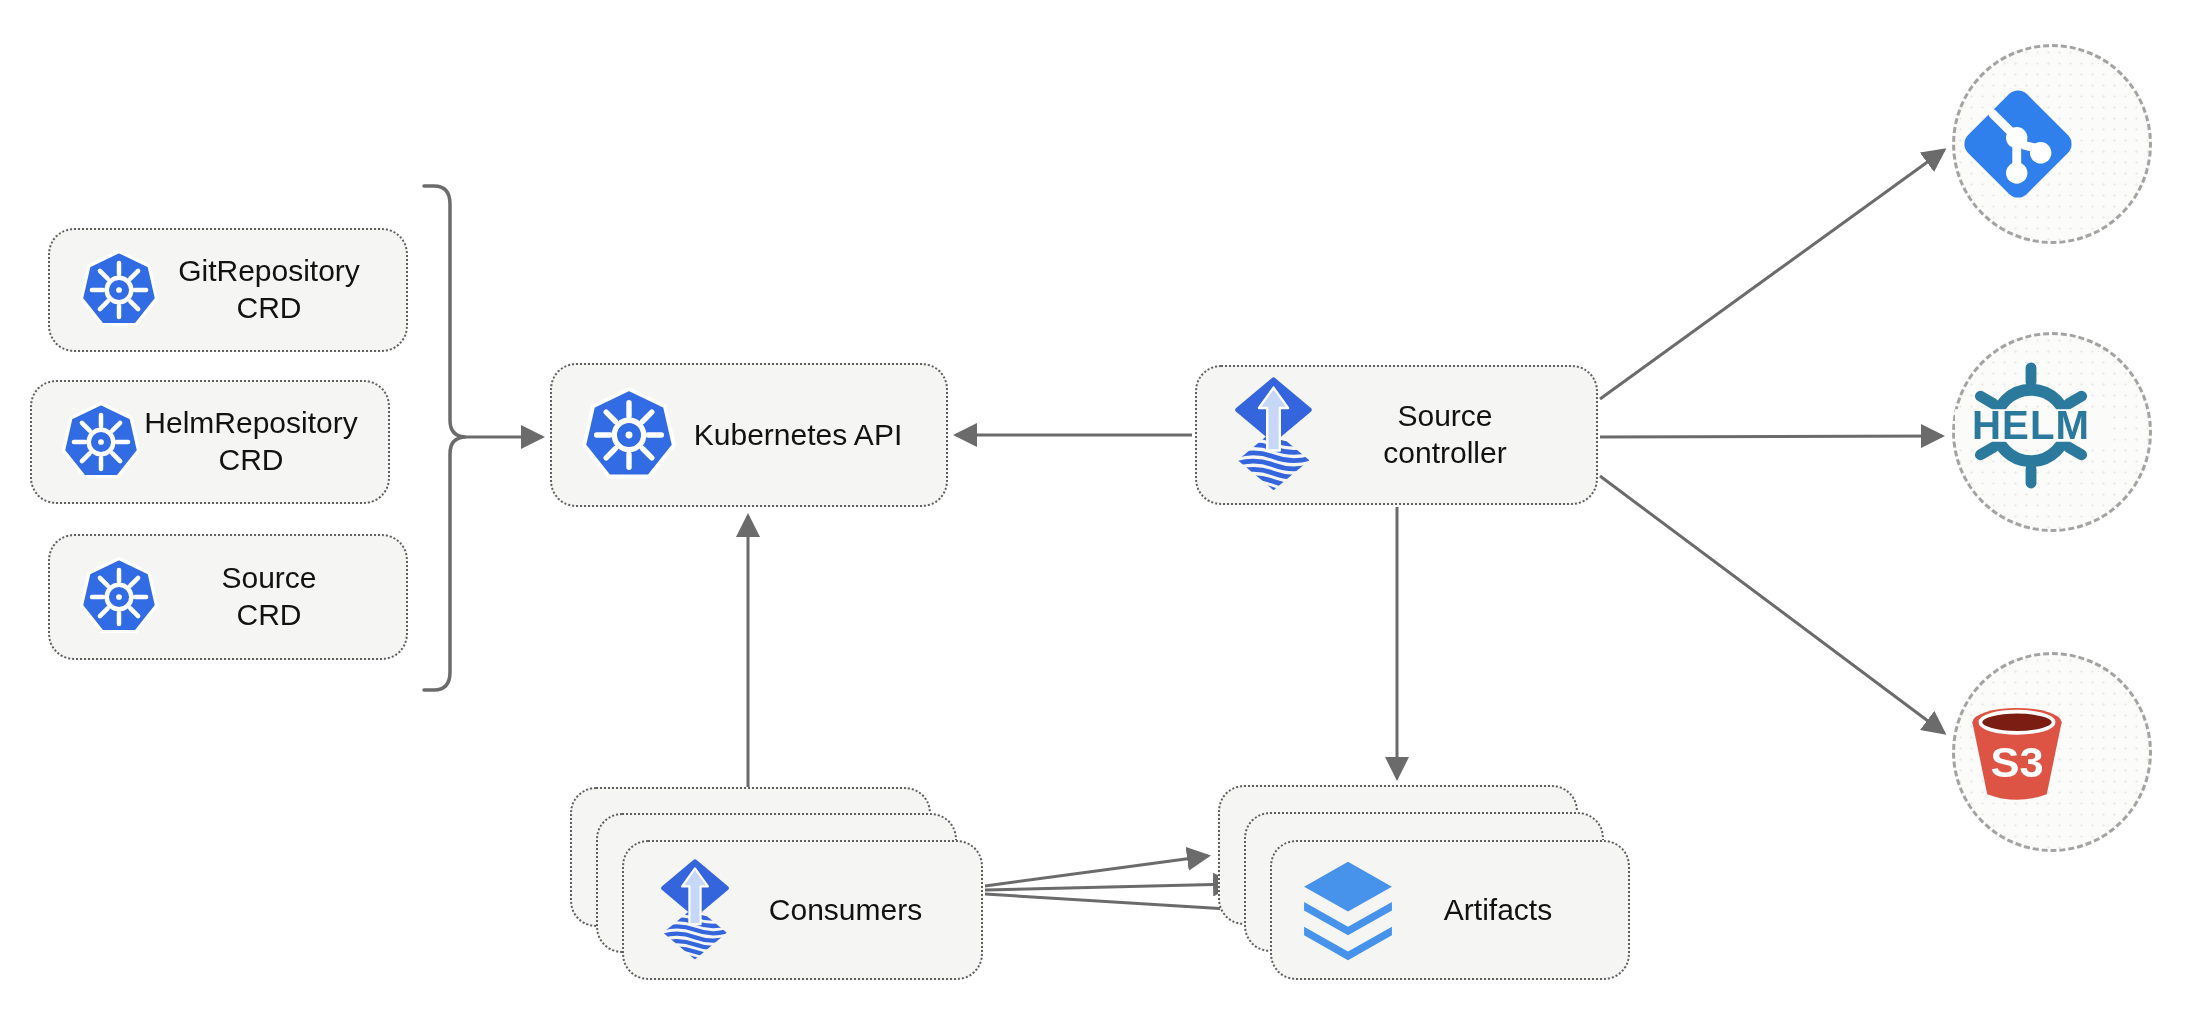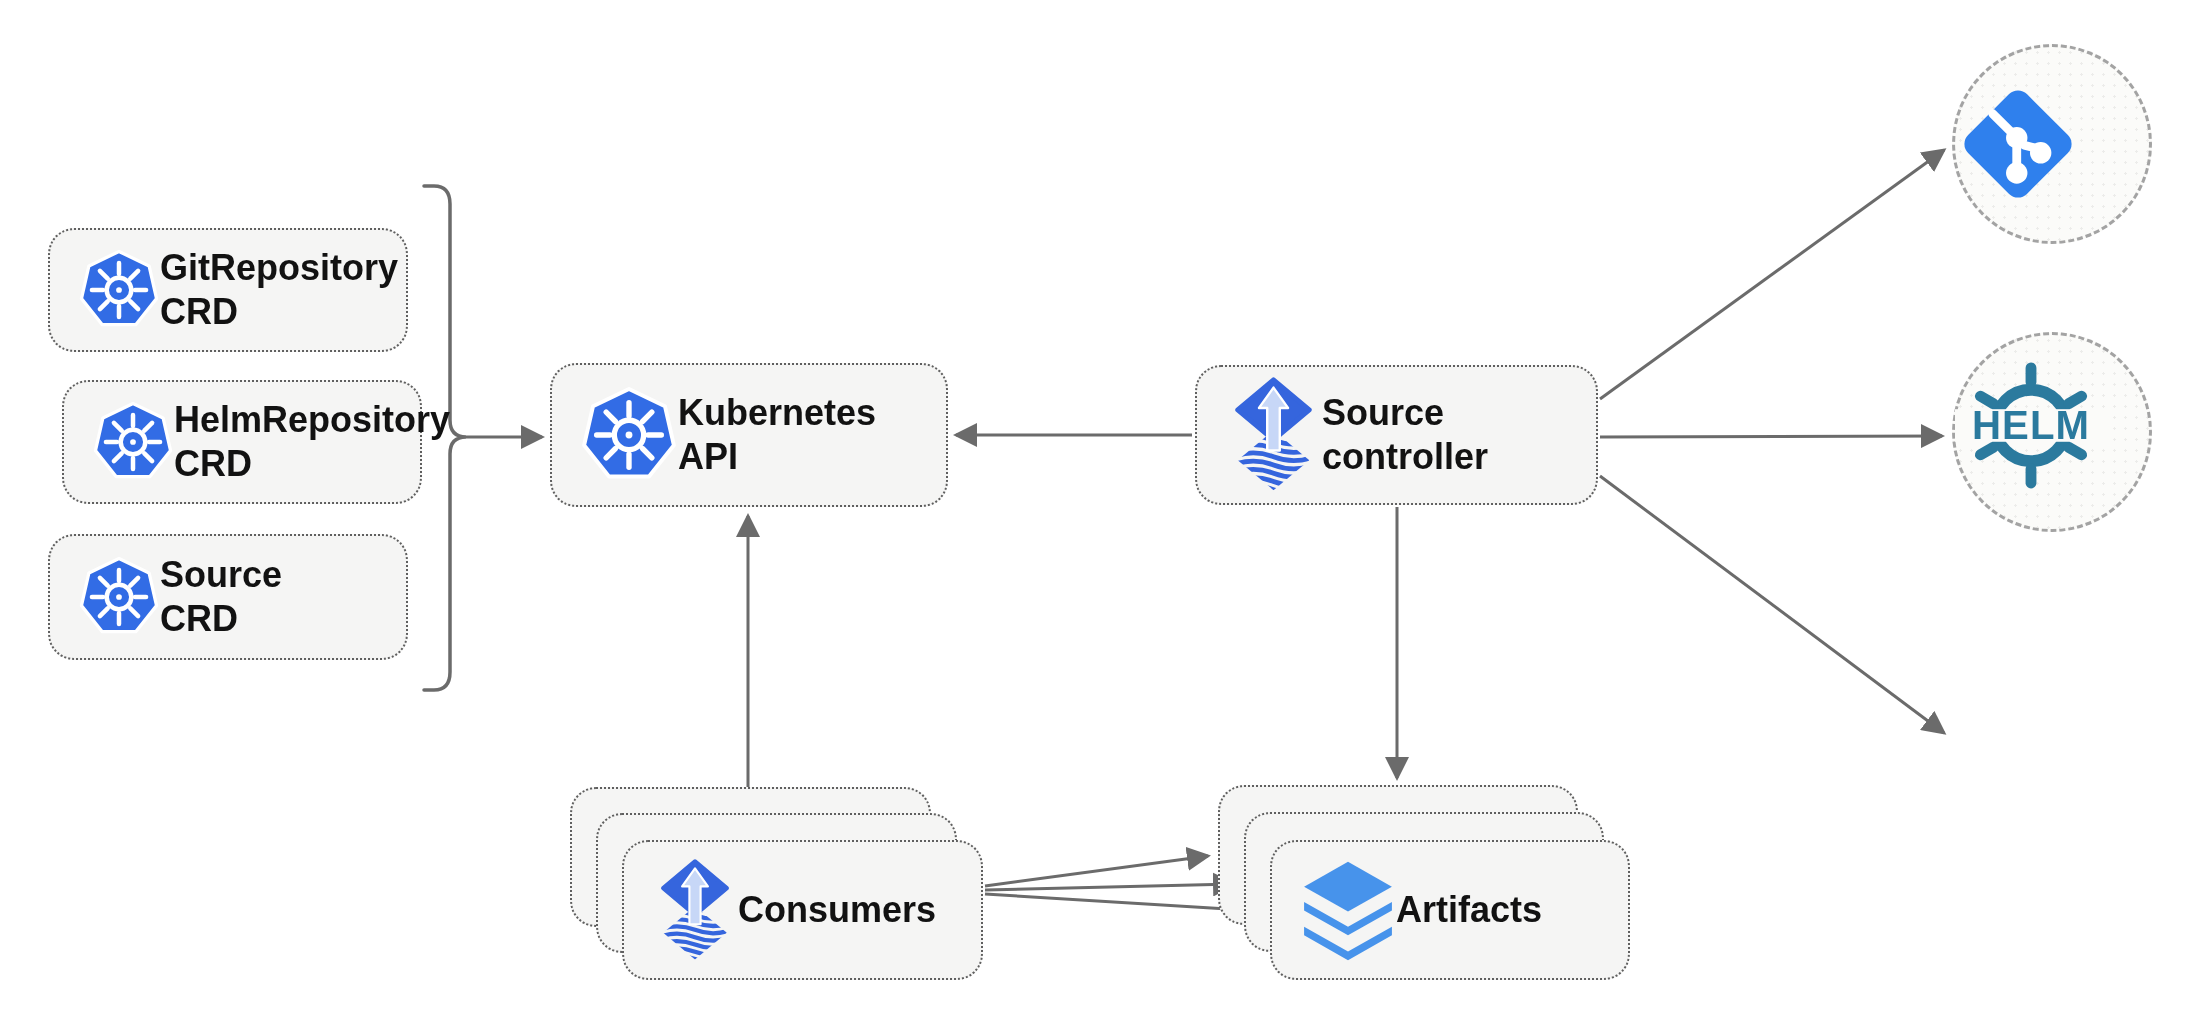--- a/index.html
+++ b/index.html
@@ -9,22 +9,22 @@
   }
   .edges-svg{position:absolute;left:0;top:0;width:2196px;height:1030px;}
   .edge{stroke:var(--line-gray);stroke-width:3;fill:none;}
   .bracket{stroke:var(--line-gray);stroke-width:3.5;fill:none;stroke-linecap:round;}
   .node{position:absolute;box-sizing:border-box;}
   .box{
     background:var(--box-fill);border:2.5px dotted var(--box-border);
     border-radius:26px;display:flex;align-items:center;padding:0 28px;
   }
   .box .label{
-    flex:1;font-size:36px;line-height:1.22;
-    color:var(--text);white-space:pre-line;font-weight:bold;
+    flex:1;text-align:center;font-size:30px;line-height:1.22;
+    color:var(--text);white-space:pre-line;
   }
   .stackbox{
     position:absolute;background:var(--box-fill);
     border:2.5px dotted var(--box-border);border-radius:26px;box-sizing:border-box;
   }
   .circle{
     position:absolute;width:200px;height:200px;border-radius:50%;
     border:3px dashed var(--circle-border);
     background-color:var(--circle-fill);
     background-image:radial-gradient(#ececea 1.2px,transparent 1.3px);
@@ -112,21 +112,21 @@
       <polyline points="985,894 1260,911" class="edge" marker-end="url(#arrowhead)"></polyline>
     </svg>
 
   <div class="node box" style="left:48px;top:228px;width:360px;height:124px;">
     <svg class="icon" width="82" height="82" viewBox="0 0 100 100">
         <use href="#k8s-glyph"></use>
       </svg>
     <span class="label">GitRepository
 CRD</span>
   </div>
-  <div class="node box" style="left:62px;top:380px;width:360px;height:124px;">
+  <div class="node box" style="left:30px;top:380px;width:360px;height:124px;">
     <svg class="icon" width="82" height="82" viewBox="0 0 100 100">
         <use href="#k8s-glyph"></use>
       </svg>
     <span class="label">HelmRepository
 CRD</span>
   </div>
   <div class="node box" style="left:48px;top:534px;width:360px;height:126px;">
     <svg class="icon" width="82" height="82" viewBox="0 0 100 100">
         <use href="#k8s-glyph"></use>
       </svg>
@@ -188,14 +188,22 @@
       <line class="helm-handle" x1="70" y1="104" x2="70" y2="117"></line>
       <line class="helm-handle" x1="104.6" y1="44" x2="116.6" y2="37"></line>
       <line class="helm-handle" x1="35.4" y1="44" x2="23.4" y2="37"></line>
       <line class="helm-handle" x1="104.6" y1="84" x2="116.6" y2="91"></line>
       <line class="helm-handle" x1="35.4" y1="84" x2="23.4" y2="91"></line>
       <rect class="helm-band" x="-6" y="49" width="152" height="30"></rect>
       <text class="helm-text" x="70" y="76" text-anchor="middle">HELM</text>
     </svg>
   </div>
 
+  <div class="circle" style="left:1952px;top:652px;">
+    <svg class="icon" width="124" height="124" viewBox="0 0 100 100">
+      <path class="s3-body" d="M14,26 L26,84 Q50,93 74,84 L86,26 Z"></path>
+      <ellipse class="s3-body" cx="50" cy="26" rx="36" ry="11.5"></ellipse>
+      <ellipse class="s3-dark" cx="50" cy="26" rx="29.5" ry="8.5"></ellipse>
+      <text class="s3-text" x="50" y="70" text-anchor="middle">S3</text>
+    </svg>
+  </div>
 
 </div>
 
 </body></html>

